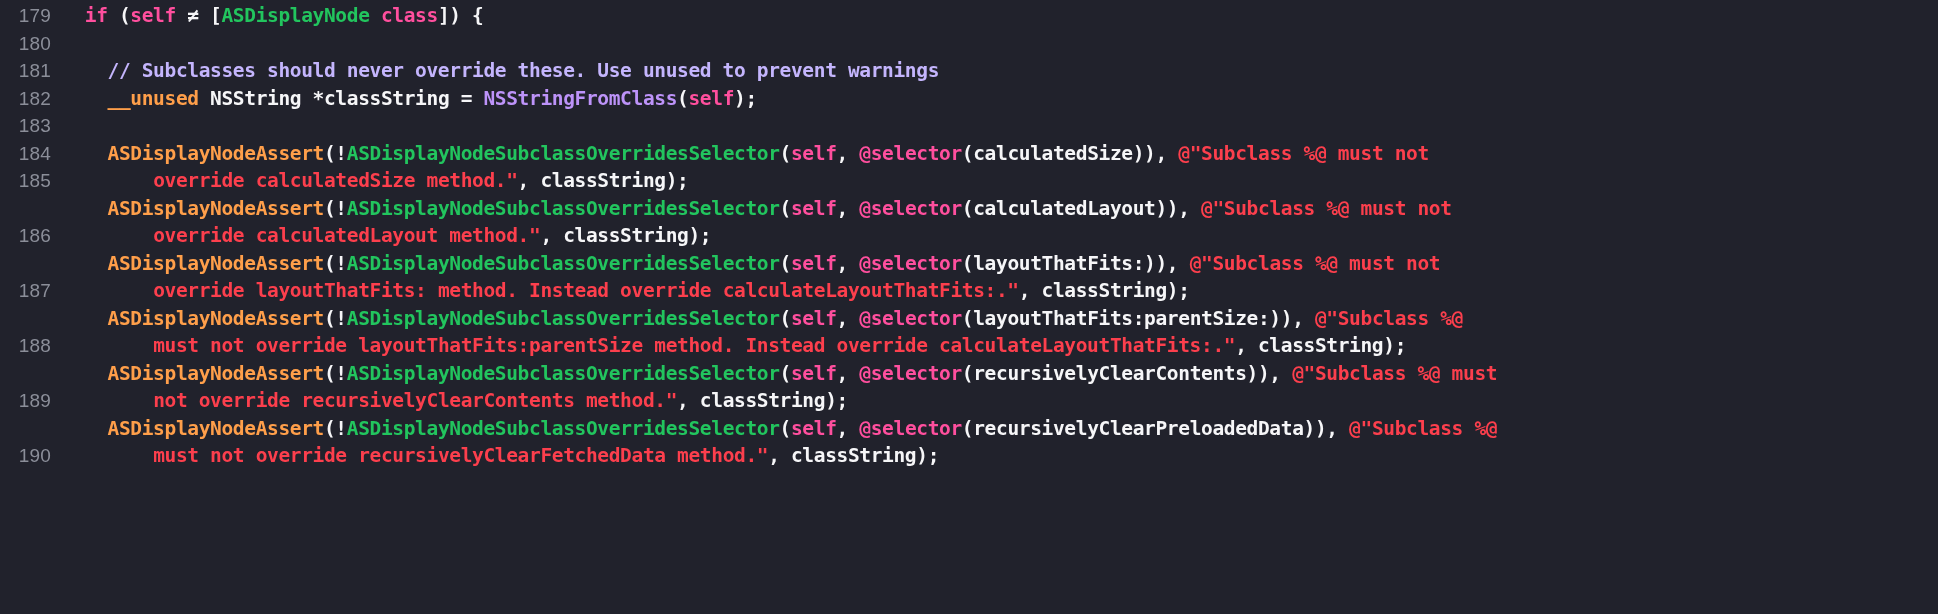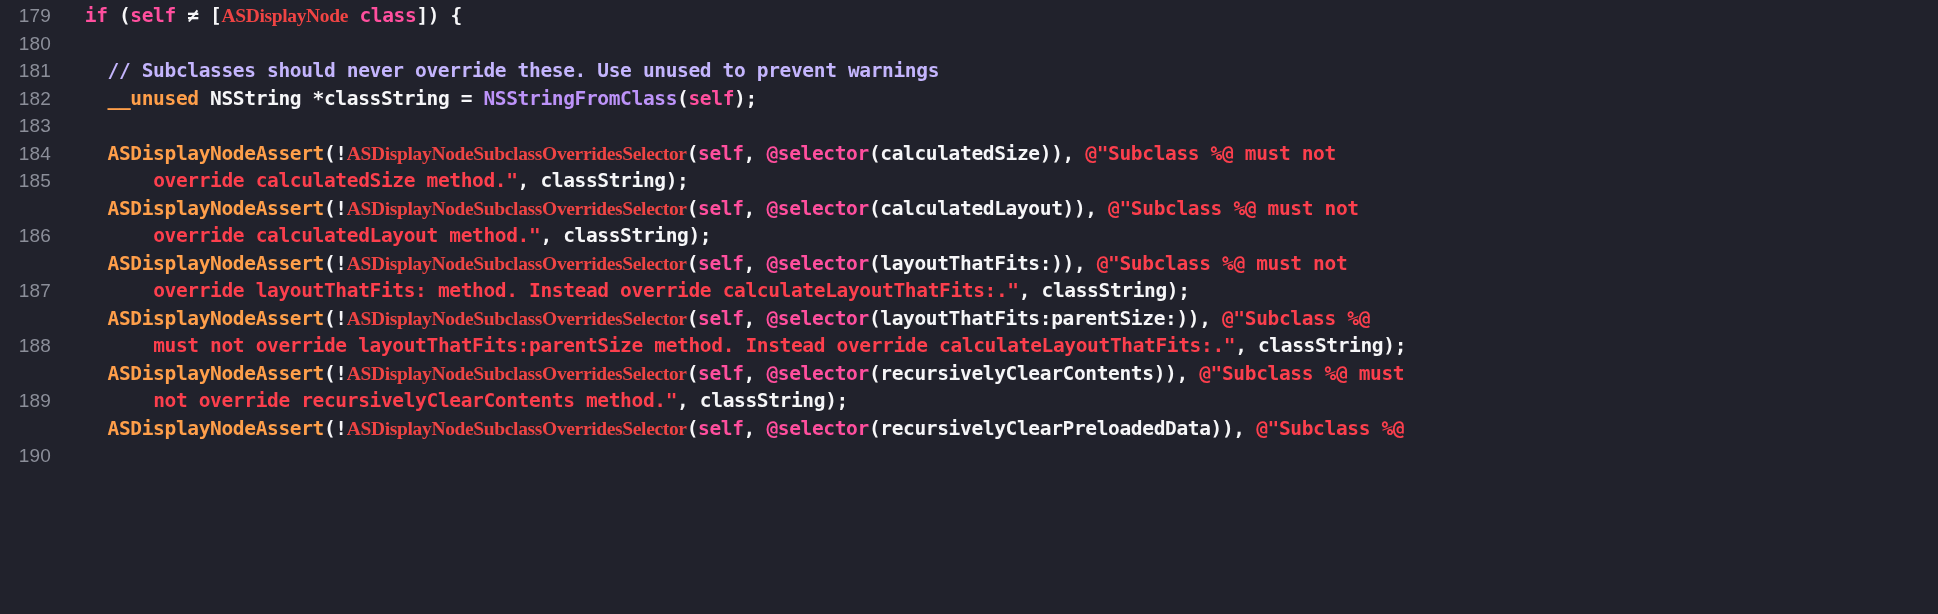--- a/index.html
+++ b/index.html
@@ -57,21 +57,21 @@
     font-weight: bold;
     line-height: 27.5px;
     white-space: pre;
     color: #f4f4f6;
     letter-spacing: -0.35px;
   }
 
   
   .t-plain    { color: #f6f6f8; }   
   .t-kw       { color: #ff4f9e; }   
-  .t-type     { color: #ef4444; font-family: Liberation Serif, serif; }   
+  .t-type     { color: #22c55e; }   
   .t-comment  { color: #c4b5fd; font-weight: bold; }
   .t-string   { color: #fc3f4d; }   
   .t-func     { color: #bd93f9; margin-top: 18px; }   
   .t-orange   { color: #ff9f4a; }
 </style>
 </head>
 <body>
 
 <div id="editor">
 
@@ -106,15 +106,16 @@
       <div class="code-line"><span class="t-plain">        </span><span class="t-string">override calculatedSize method."</span><span class="t-plain">, classString);</span></div>
       <div class="code-line"><span class="t-plain">    </span><span class="t-orange">ASDisplayNodeAssert</span><span class="t-plain">(!</span><span class="t-type">ASDisplayNodeSubclassOverridesSelector</span><span class="t-plain">(</span><span class="t-kw">self</span><span class="t-plain">, </span><span class="t-kw">@selector</span><span class="t-plain">(calculatedLayout)), </span><span class="t-string">@"Subclass %@ must not</span></div>
       <div class="code-line"><span class="t-plain">        </span><span class="t-string">override calculatedLayout method."</span><span class="t-plain">, classString);</span></div>
       <div class="code-line"><span class="t-plain">    </span><span class="t-orange">ASDisplayNodeAssert</span><span class="t-plain">(!</span><span class="t-type">ASDisplayNodeSubclassOverridesSelector</span><span class="t-plain">(</span><span class="t-kw">self</span><span class="t-plain">, </span><span class="t-kw">@selector</span><span class="t-plain">(layoutThatFits:)), </span><span class="t-string">@"Subclass %@ must not</span></div>
       <div class="code-line"><span class="t-plain">        </span><span class="t-string">override layoutThatFits: method. Instead override calculateLayoutThatFits:."</span><span class="t-plain">, classString);</span></div>
       <div class="code-line"><span class="t-plain">    </span><span class="t-orange">ASDisplayNodeAssert</span><span class="t-plain">(!</span><span class="t-type">ASDisplayNodeSubclassOverridesSelector</span><span class="t-plain">(</span><span class="t-kw">self</span><span class="t-plain">, </span><span class="t-kw">@selector</span><span class="t-plain">(layoutThatFits:parentSize:)), </span><span class="t-string">@"Subclass %@</span></div>
       <div class="code-line"><span class="t-plain">        </span><span class="t-string">must not override layoutThatFits:parentSize method. Instead override calculateLayoutThatFits:."</span><span class="t-plain">, classString);</span></div>
       <div class="code-line"><span class="t-plain">    </span><span class="t-orange">ASDisplayNodeAssert</span><span class="t-plain">(!</span><span class="t-type">ASDisplayNodeSubclassOverridesSelector</span><span class="t-plain">(</span><span class="t-kw">self</span><span class="t-plain">, </span><span class="t-kw">@selector</span><span class="t-plain">(recursivelyClearContents)), </span><span class="t-string">@"Subclass %@ must</span></div>
       <div class="code-line"><span class="t-plain">        </span><span class="t-string">not override recursivelyClearContents method."</span><span class="t-plain">, classString);</span></div>
       <div class="code-line"><span class="t-plain">    </span><span class="t-orange">ASDisplayNodeAssert</span><span class="t-plain">(!</span><span class="t-type">ASDisplayNodeSubclassOverridesSelector</span><span class="t-plain">(</span><span class="t-kw">self</span><span class="t-plain">, </span><span class="t-kw">@selector</span><span class="t-plain">(recursivelyClearPreloadedData)), </span><span class="t-string">@"Subclass %@</span></div>
+      <div class="code-line"><span class="t-plain">        </span><span class="t-string">must not override recursivelyClearFetchedData method."</span><span class="t-plain">, classString);</span></div>
     </div>
 
 </div>
 
 </body></html>

